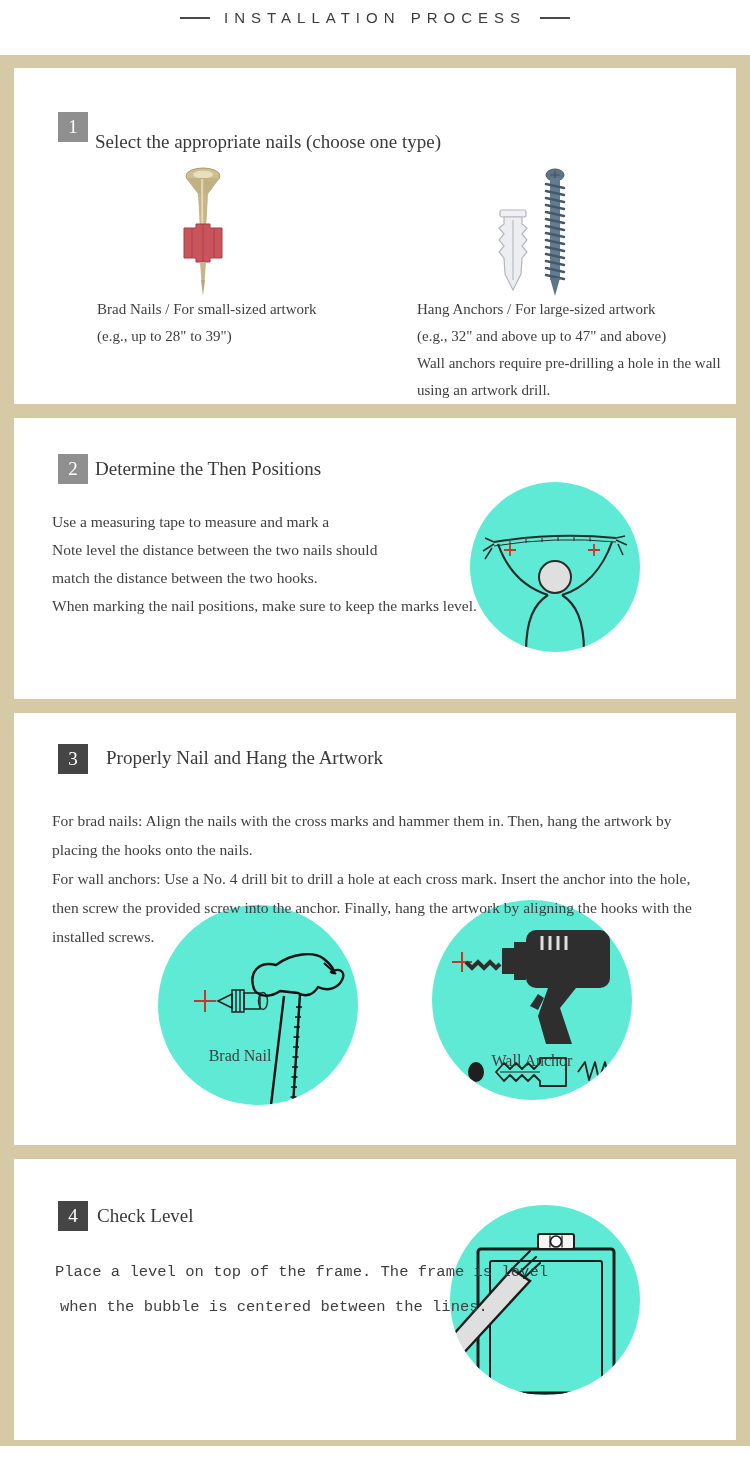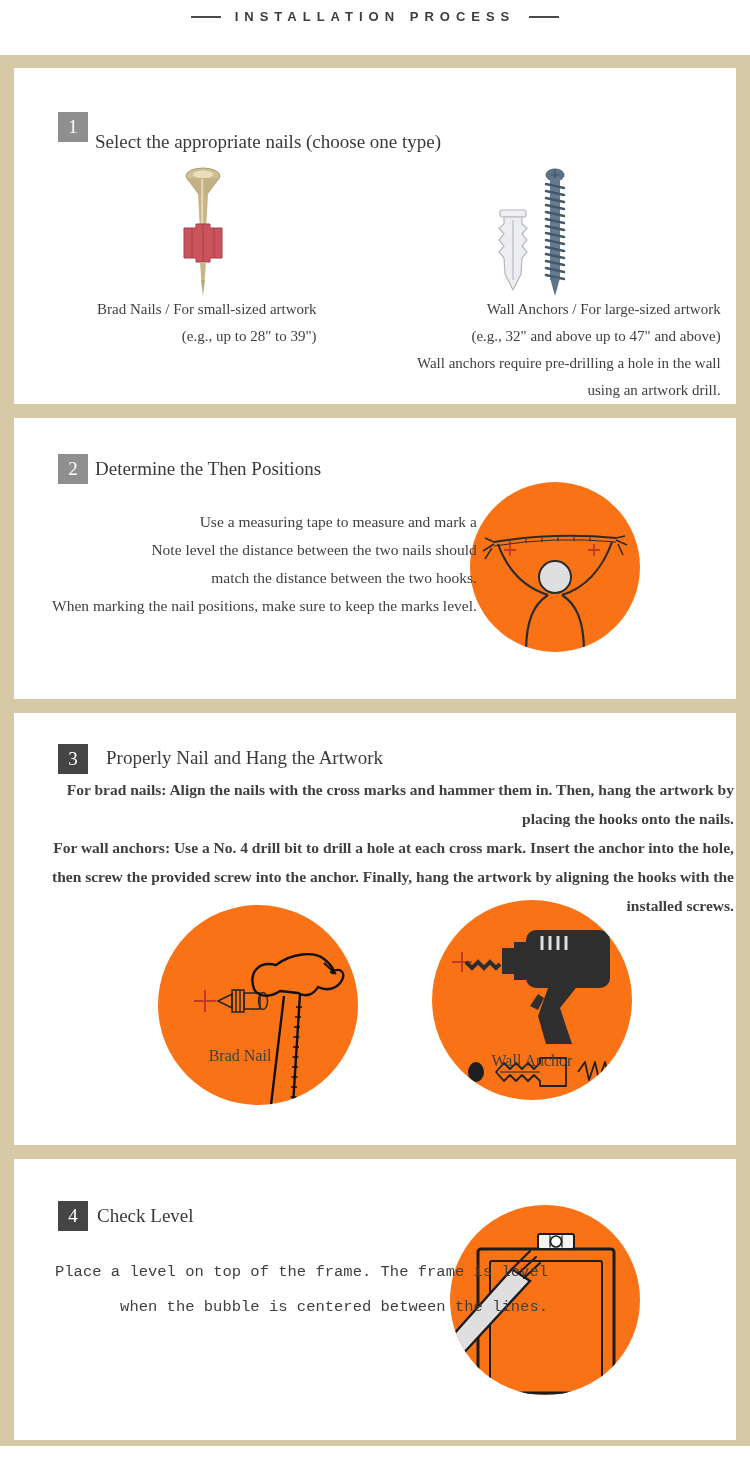--- a/index.html
+++ b/index.html
@@ -7,48 +7,48 @@
     width:750px;height:1474px;background:#ffffff;
     font-family:"Liberation Serif", serif;color:#3f3f3f;
     position:relative;overflow:hidden;
   }
   .title-bar{
     height:55px;display:flex;justify-content:center;align-items:flex-start;padding-top:9px;box-sizing:border-box;
   }
   .title-row{display:flex;align-items:center;gap:14px;}
   .title-dash{width:30px;height:2px;background:#4a4a4a;}
   .title-text{
-    font-family:"Liberation Sans", sans-serif;font-size:13px;color:#3c3c3c;
-    letter-spacing:6px;font-weight:700;
+    font-family:"Liberation Sans", sans-serif;font-size:15px;color:#3c3c3c;
+    letter-spacing:6px;font-weight:400;
   }
   .frame{
     background:#d6c9a6;padding:13px 14px 6px 14px;
     display:flex;flex-direction:column;gap:14px;
   }
   .card{background:#ffffff;position:relative;}
   .card-1{height:336px;}
   .card-2{height:281px;}
   .card-3{height:432px;}
   .card-4{height:281px;}
   .badge{
     position:absolute;width:30px;height:30px;display:flex;align-items:center;justify-content:center;
     color:#ffffff;font-size:19px;font-family:"Liberation Serif", serif;
   }
   .badge-gray{background:#8f8f8f;}
   .badge-dark{background:#454545;}
   .heading{position:absolute;font-size:19px;color:#3a3a3a;white-space:nowrap;}
   .body-block{position:absolute;z-index:2;}
-  .body-line{font-size:15.5px;line-height:28px;white-space:nowrap;text-align:right;}
+  .body-line{font-size:15.5px;line-height:28px;white-space:nowrap;}
   .lh29 .body-line{line-height:29px;}
   .lh35 .body-line{line-height:35px;}
   .caption{position:absolute;font-size:15px;}
   .caption .body-line{font-size:15px;line-height:27px;}
   .photo{position:absolute;}
   .circle{
-    position:absolute;background:#f97316;border-radius:50%;overflow:hidden;z-index:1;
+    position:absolute;background:#5eead4;border-radius:50%;overflow:hidden;z-index:1;
   }
   .circle svg{display:block;width:100%;height:100%;}
   .circle-label{
     position:absolute;font-size:16px;color:#3f3f3f;text-align:center;z-index:2;white-space:nowrap;
   }
 </style>
 </head>
 <body>
 
 <div class="title-bar">
@@ -87,21 +87,21 @@
       <path d="M52,20 L70,24 M52,27 L70,31 M52,34 L70,38 M52,41 L70,45 M52,48 L70,52 M52,55 L70,59 M52,62 L70,66 M52,69 L70,73 M52,76 L70,80 M52,83 L70,87 M52,90 L70,94 M52,97 L70,101 M52,104 L70,108 M52,111 L70,115" stroke="#44596b" stroke-width="2.5" stroke-linecap="round" fill="none"></path>
       <polygon points="56,114 66,114 61,132" fill="#5d7488"></polygon>
     </svg>
 
     <div class="caption" style="left:83px;top:228px;">
       <div class="body-line">Brad Nails / For small-sized artwork</div>
       <div class="body-line">(e.g., up to 28" to 39")</div>
     </div>
 
     <div class="caption" style="left:403px;top:228px;">
-      <div class="body-line">Wall Anchors / For large-sized artwork</div>
+      <div class="body-line">Hang Anchors / For large-sized artwork</div>
       <div class="body-line">(e.g., 32" and above up to 47" and above)</div>
       <div class="body-line">Wall anchors require pre-drilling a hole in the wall</div>
       <div class="body-line">using an artwork drill.</div>
     </div>
   </div>
 
   <div class="card card-2">
     <div class="badge badge-gray" style="left:44px;top:36px;">2</div>
     <div class="heading" style="left:81px;top:40px;">Determine the Then Positions</div>
 
@@ -127,21 +127,21 @@
         <path d="M56,170 C56,138 64,122 78,113" stroke="#2b2b2b" stroke-width="2.2" fill="none"></path>
         <path d="M114,170 C114,138 106,122 92,113" stroke="#2b2b2b" stroke-width="2.2" fill="none"></path>
       </svg>
     </div>
   </div>
 
   <div class="card card-3">
     <div class="badge badge-dark" style="left:44px;top:31px;">3</div>
     <div class="heading" style="left:92px;top:34px;">Properly Nail and Hang the Artwork</div>
 
-    <div class="body-block lh29" style="left:38px;top:62px;font-weight:bold;">
+    <div class="body-block lh29" style="left:38px;top:93px;">
       <div class="body-line">For brad nails: Align the nails with the cross marks and hammer them in. Then, hang the artwork by</div>
       <div class="body-line">placing the hooks onto the nails.</div>
       <div class="body-line">For wall anchors: Use a No. 4 drill bit to drill a hole at each cross mark. Insert the anchor into the hole,</div>
       <div class="body-line">then screw the provided screw into the anchor. Finally, hang the artwork by aligning the hooks with the</div>
       <div class="body-line">installed screws.</div>
     </div>
 
     <div class="circle" style="left:144px;top:192px;width:200px;height:200px;">
       <svg viewBox="0 0 200 200">
         <path d="M36,96 h22 M47,85 v22" stroke="#c0392b" stroke-width="2" fill="none"></path>

